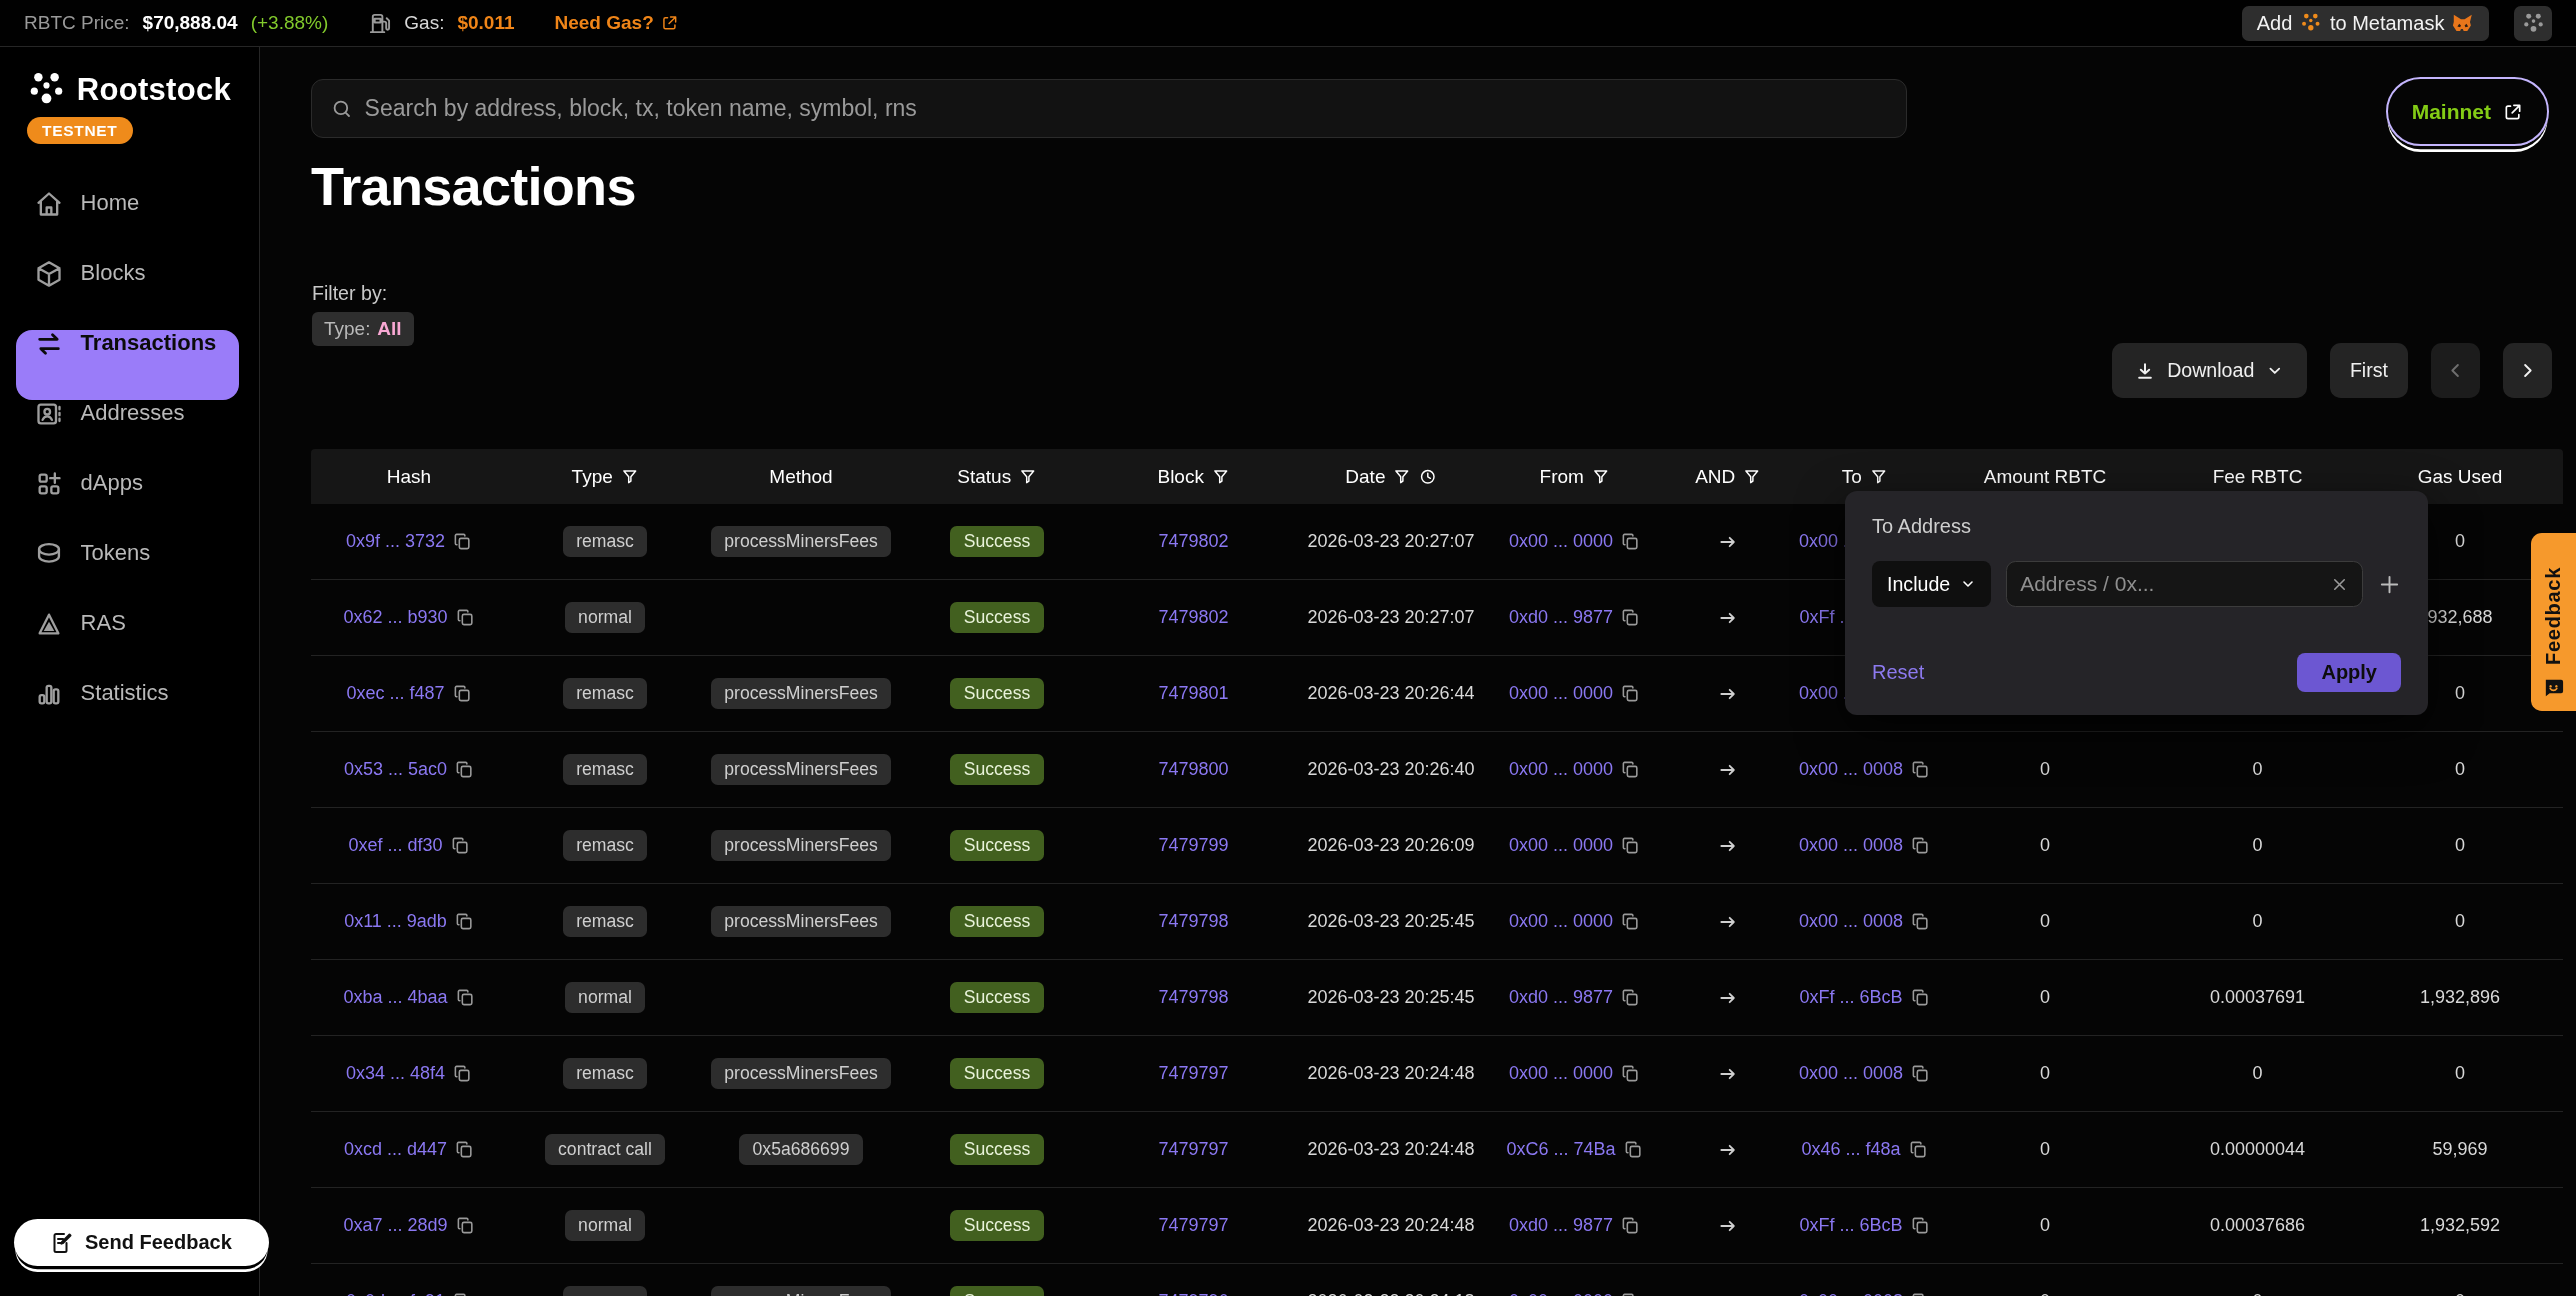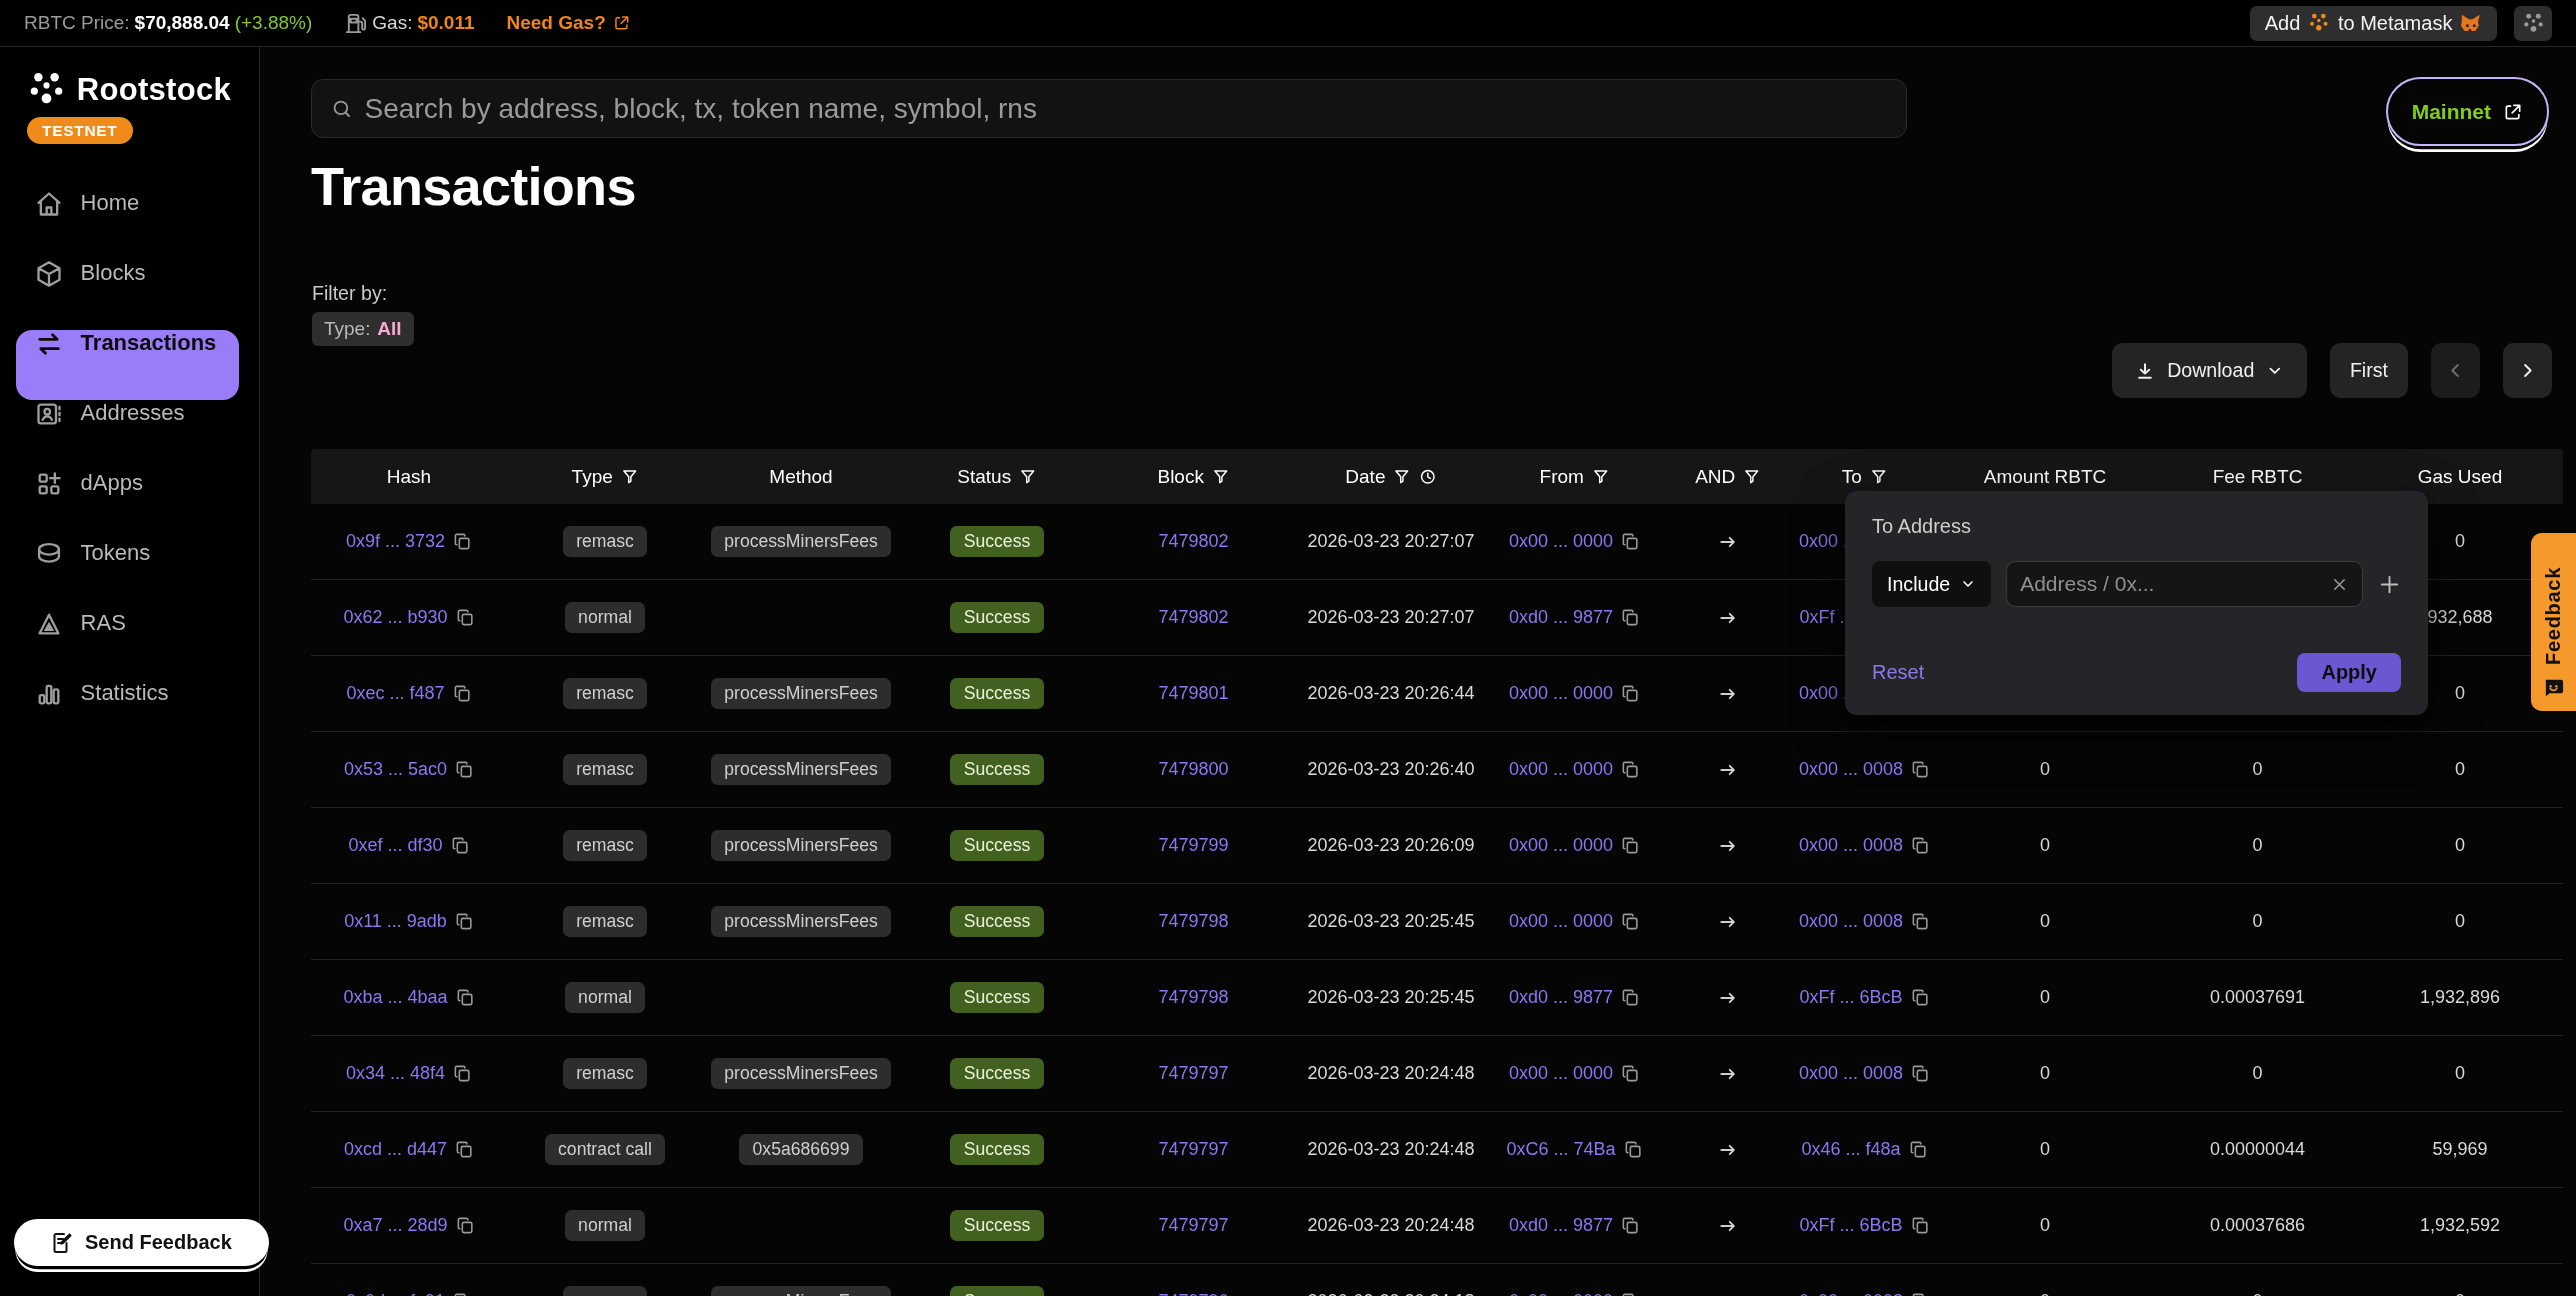--- a/index.html
+++ b/index.html
@@ -1,21 +1,21 @@
 <!DOCTYPE html>
 <html style="font-size:10.8px"><head>
 <meta charset="utf-8">
 <style>
   * { margin:0; padding:0; box-sizing:border-box; }
   html,body { width:2576px; height:1296px; overflow:hidden; background:#050505;
     font-family:"Liberation Sans", sans-serif; color:#e8e8e8; }
 
   
   .topbar { position:absolute; left:0; top:0; width:2576px; height:47px; background:#010101;
-    border-bottom:0.7px solid #262626; display:flex; align-items:center; padding:12px 24px; gap:5px; z-index:30; }
+    border-bottom:0.7px solid #262626; display:flex; align-items:center; padding:12px 24px; gap:13px; z-index:30; }
   .topbar .lbl { color:#9a9a9a; font-size:19px; }
   .topbar .val { color:#ffffff; font-size:19px; font-weight:600; }
   .topbar .chg { color:#82ca2c; font-size:19px; margin-right:27px; }
   .topbar .orange { color:#f08518; font-size:19px; font-weight:600; }
   .topbar .needgas { color:#f08518; font-size:19px; font-weight:600; margin-left:27px;
     display:flex; align-items:center; gap:6.8px; cursor:pointer; }
   .topbar .spacer { flex:1; }
   .btn-metamask { background:#2e2e2e; border:none; border-radius:6.8px; height:35px; padding:0 15px;
     color:#f2f2f2; font-size:20px; display:flex; align-items:center; gap:8px; cursor:pointer;
     font-family:inherit; }
@@ -38,21 +38,21 @@
   .send-feedback { position:absolute; left:13.5px; bottom:31px; width:255px; height:47px; background:#fff;
     color:#111; border:none; border-radius:674px; font-size:20px; font-weight:600; font-family:inherit;
     display:flex; align-items:center; justify-content:center; gap:10.8px; cursor:pointer;
     box-shadow:0 4.7px 0 -1.4px #000, 0 7.4px 0 -1.4px #ffffff; }
 
   
   .main { position:absolute; left:284px; top:47px; width:2292px; height:1250px; background:#050505; }
   .search-wrap { position:absolute; left:27px; top:32px; width:1596px; height:59px; background:#121212;
     border:0.7px solid #2b2b2b; border-radius:12px; display:flex; align-items:center; padding:0 19px; gap:12px; }
   .search-wrap input { flex:1; background:transparent; border:none; outline:none; color:#d5d5d5;
-    font-size:28px; font-family:inherit; }
+    font-size:23px; font-family:inherit; }
   .search-wrap input::placeholder { color:#9a9a9a; }
   .btn-mainnet { position:absolute; right:27px; top:30px; height:69px; padding:0 24px; background:transparent;
     border:2px solid #c4b5fd; border-radius:674px; color:#84cc16; font-size:21px; font-weight:600; font-family:inherit;
     display:flex; align-items:center; gap:12px; cursor:pointer;
     box-shadow:0 4.7px 0 -1.4px #050505, 0 7.4px 0 -1.4px #ffffff; }
   .page-title { position:absolute; left:27px; top:108px; font-size:54px; font-weight:600; color:#fff;
     letter-spacing:-0.7px; }
   .filter-by { position:absolute; left:28px; top:235px; font-size:19.6px; color:#c9c9c9; }
   .type-chip { position:absolute; left:28px; top:265px; height:34px; background:#2e2e2e; border-radius:6px;
     display:flex; align-items:center; gap:6.8px; padding:0 12px; font-size:19px; cursor:pointer; }

